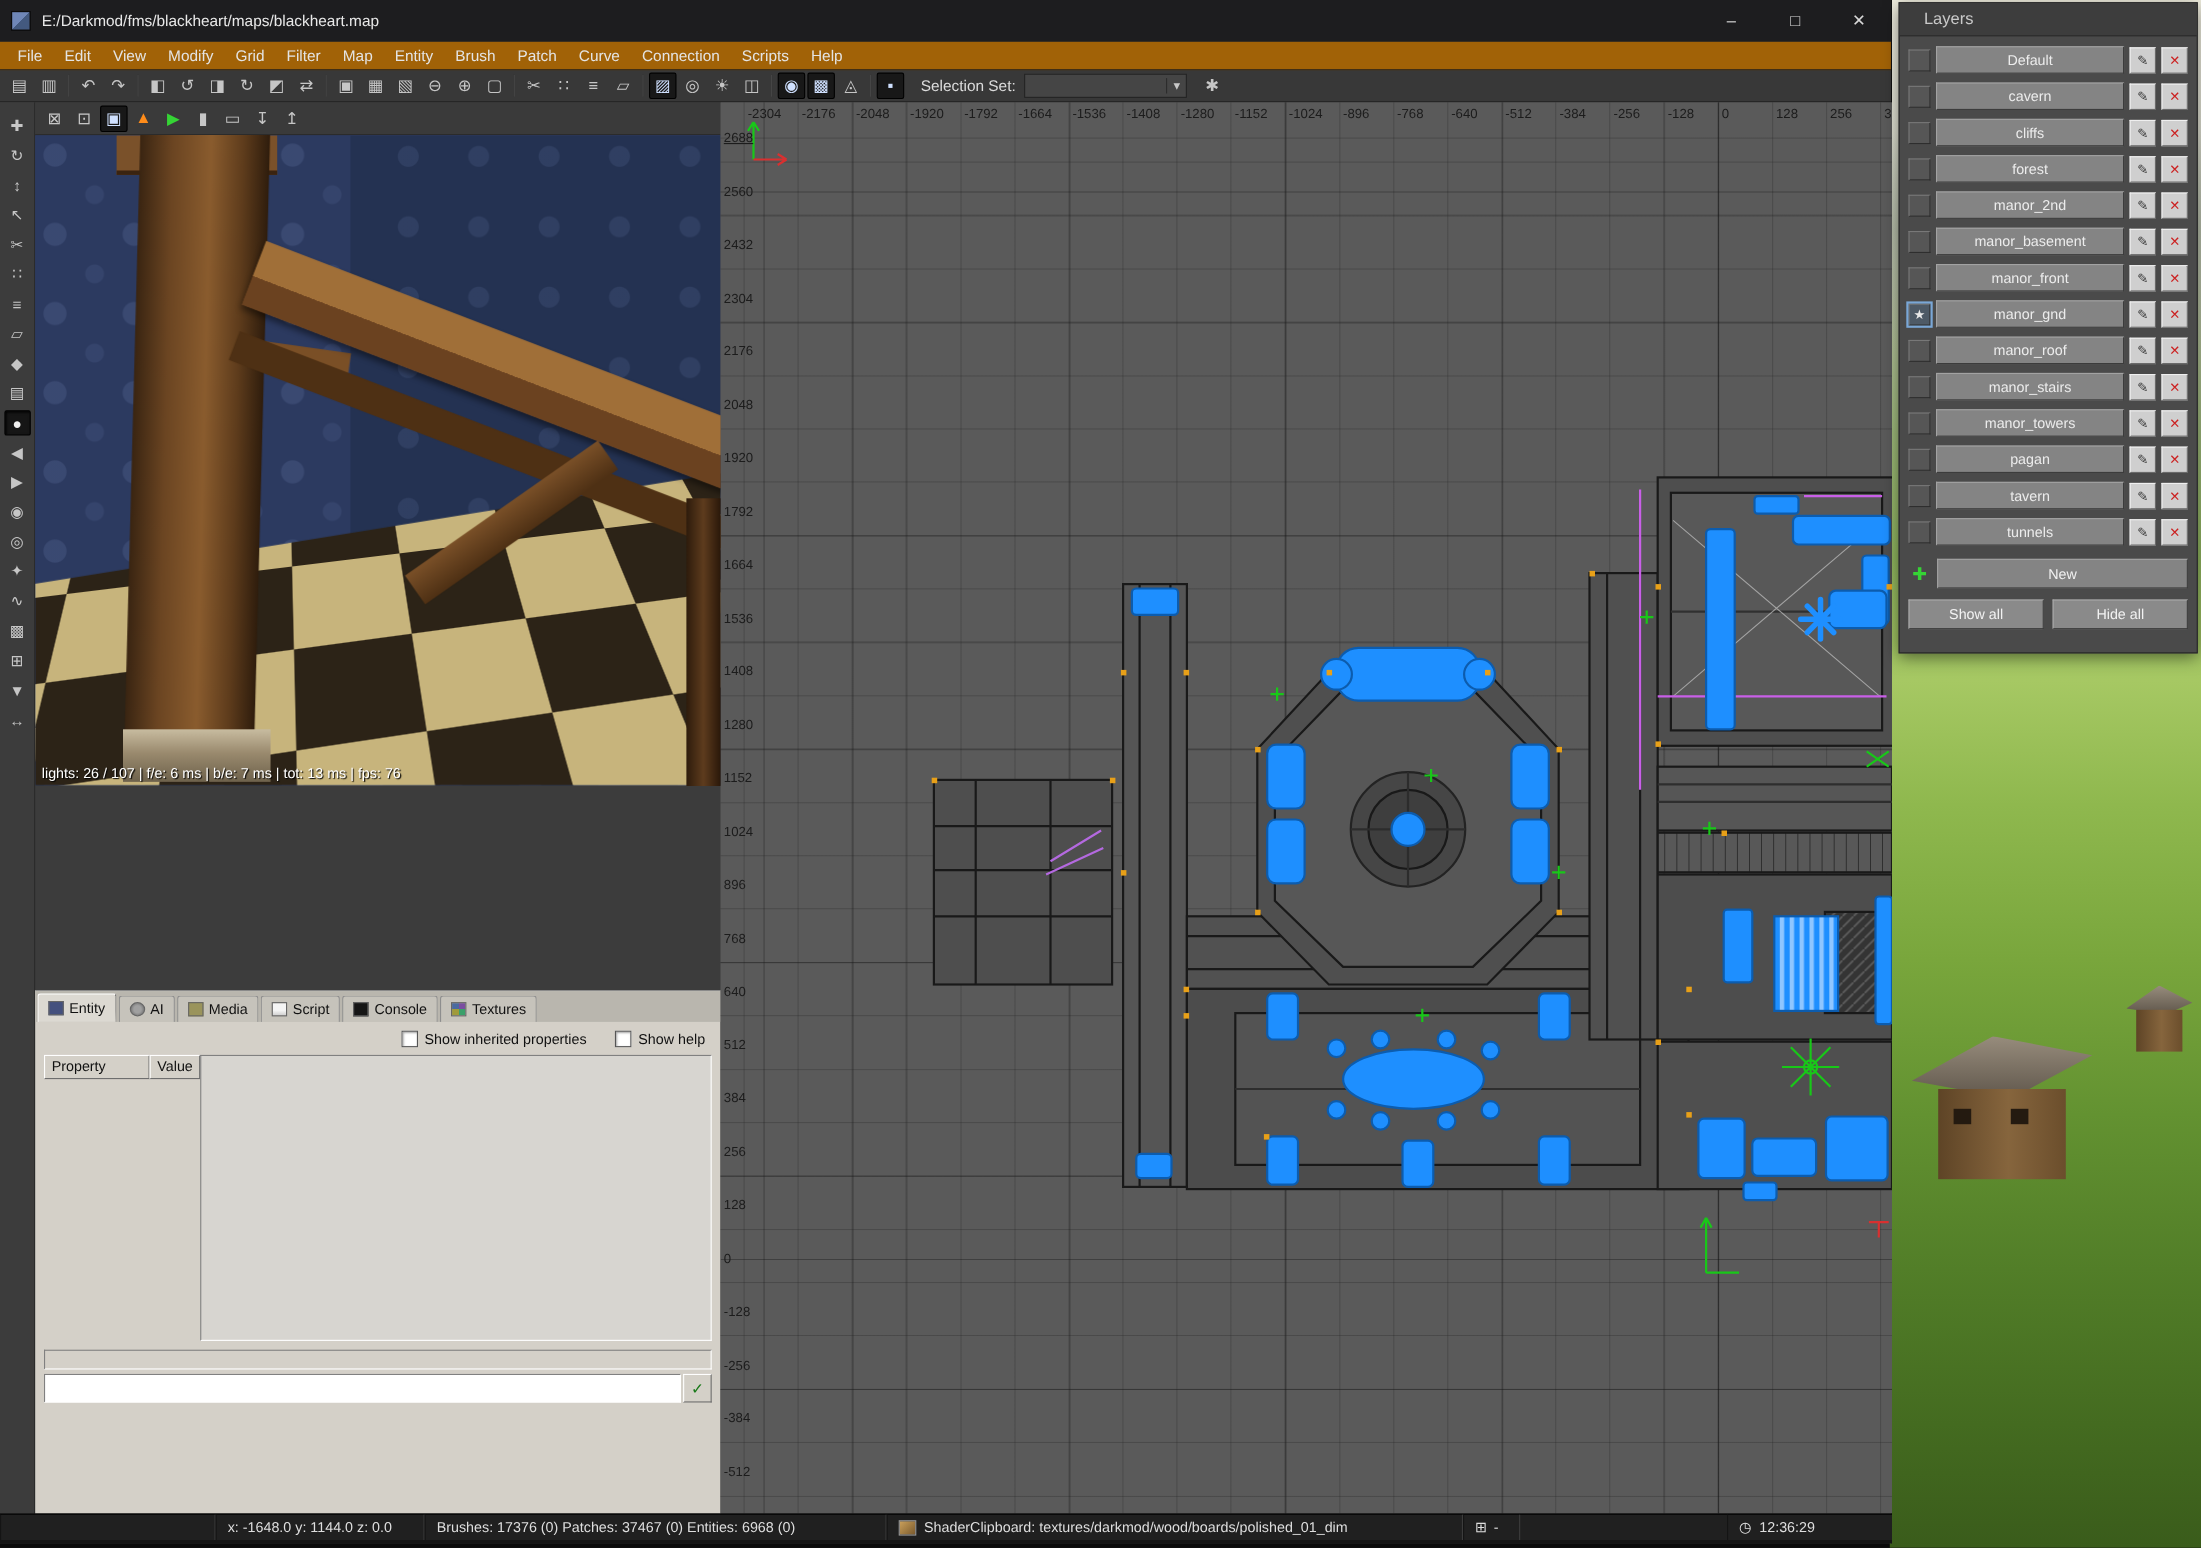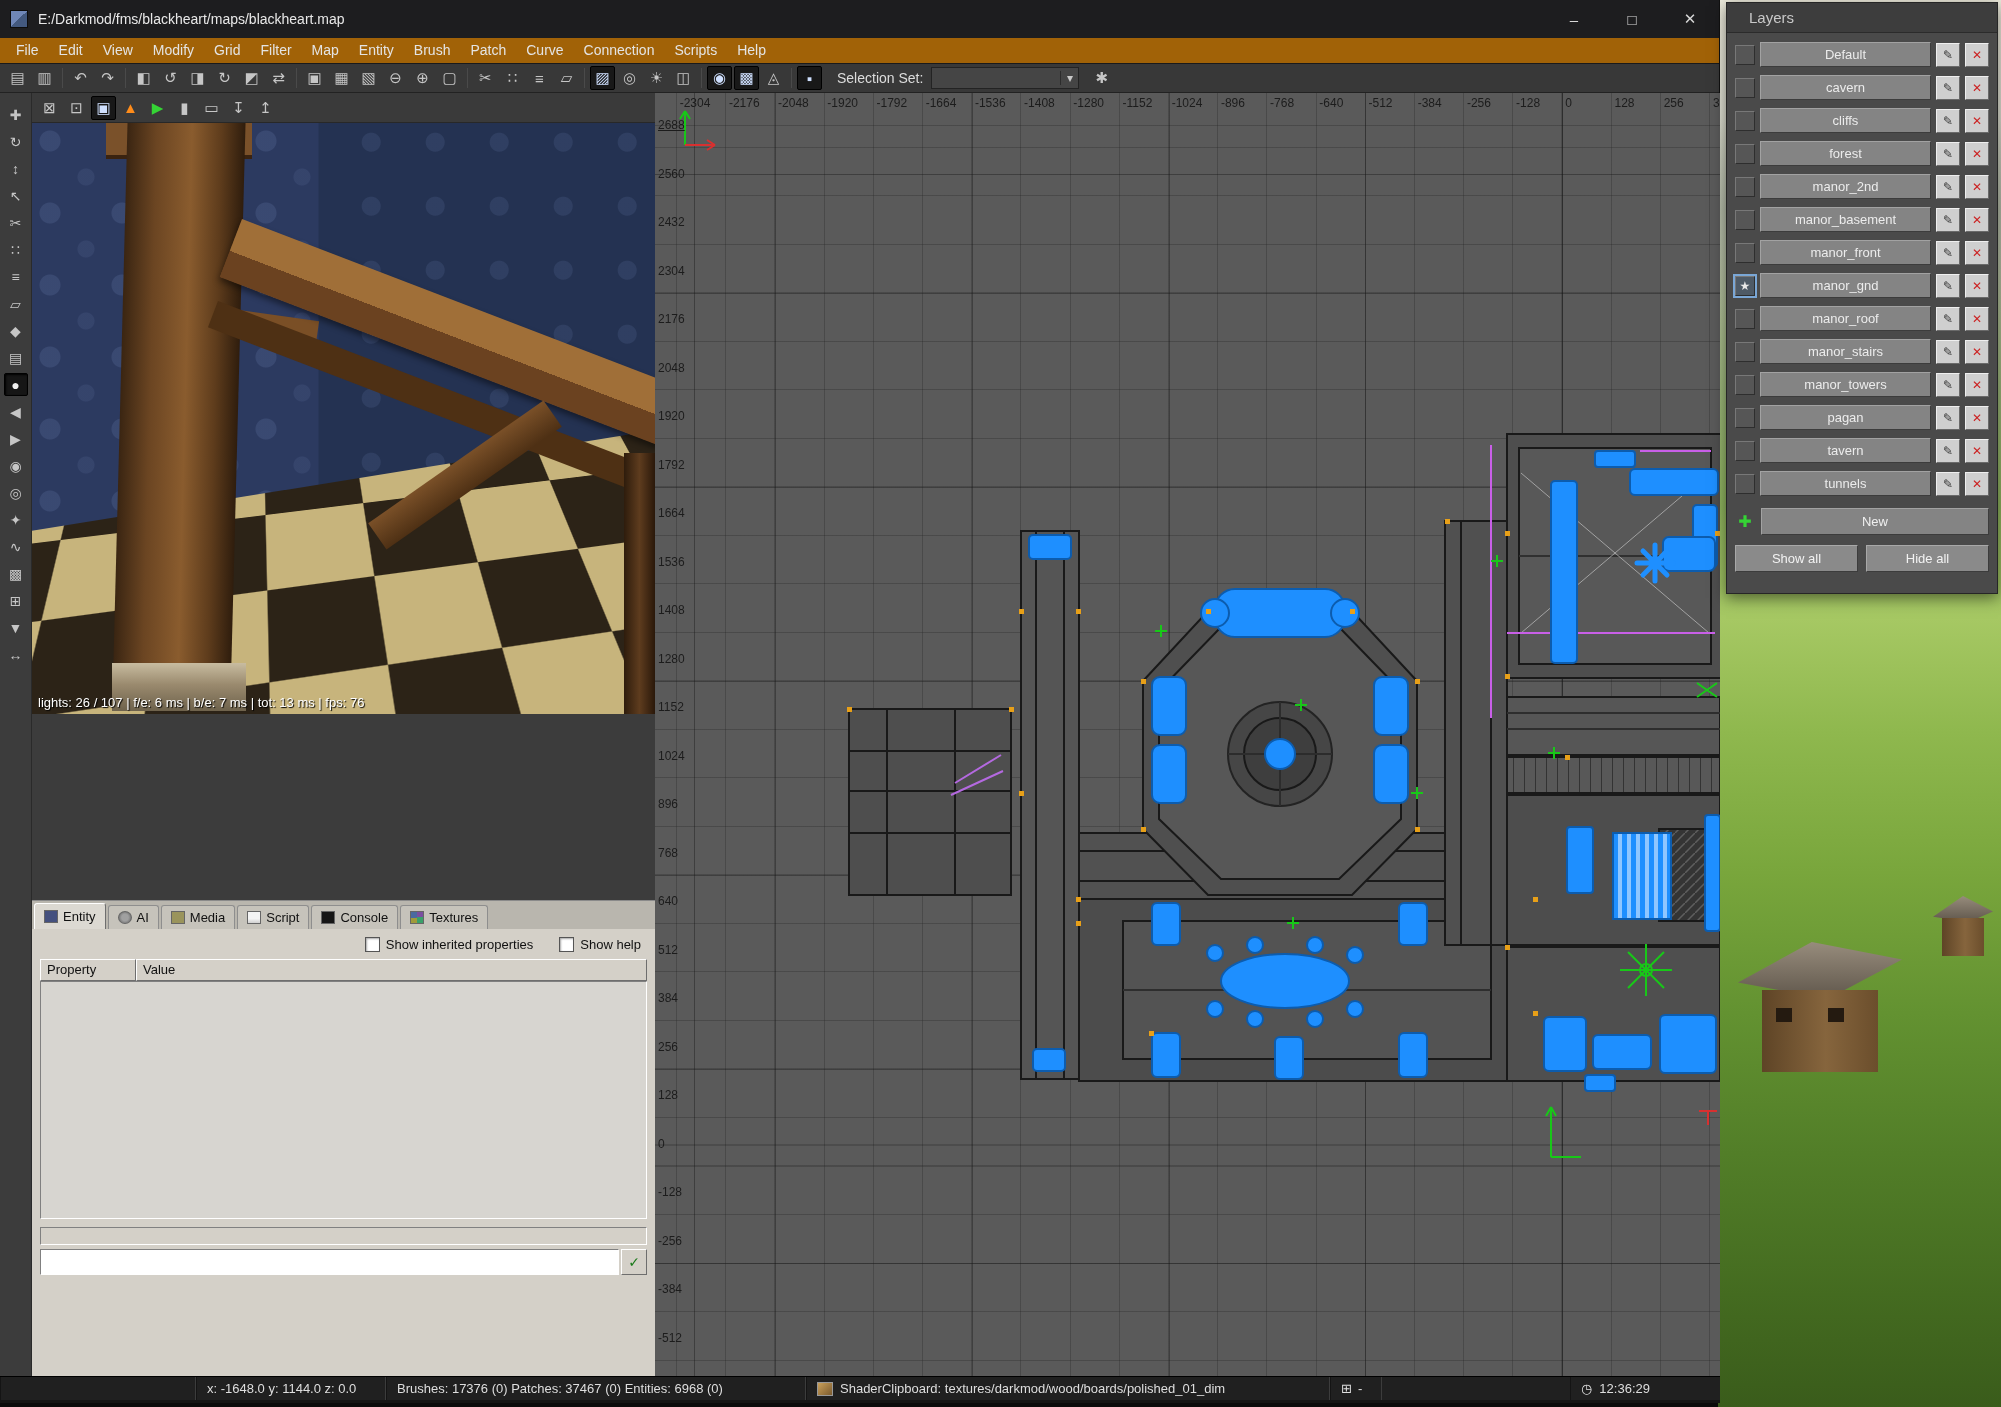--- a/index.html
+++ b/index.html
@@ -119,21 +119,21 @@
   [data-name="entity-tab-icon"]{background:#44507e;}
   [data-name="ai-tab-icon"]{background:radial-gradient(circle,#a0a0a0 40%,#5e5e5e);border-radius:50%;}
   [data-name="media-tab-icon"]{background:#9a945c;}
   [data-name="script-tab-icon"]{background:linear-gradient(#f4f4f4 60%,#d0d0d0);}
   [data-name="console-tab-icon"]{background:#161616;}
   [data-name="textures-tab-icon"]{background:conic-gradient(#7a4ea0 0 25%,#3aa06a 0 50%,#a09a3a 0 75%,#4a6aa0 0);}
   .chk-row{height:30px;display:flex;align-items:center;justify-content:flex-end;gap:26px;padding-right:14px;}
   .chk{display:flex;align-items:center;gap:6px;justify-content:space-between;}
   .chk .box{width:15px;height:15px;background:#fff;border:1px solid #555;
     box-shadow:inset 1px 1px 2px rgba(0,0,0,.35);}
-  .prop-table{margin:0 8px;display:flex;flex-direction:column;height:260px;}
+  .prop-table{margin:0 8px;display:flex;flex-direction:row;height:260px;}
   .prop-head{display:flex;height:22px;}
   .ph-cell{background:#d4d0c8;border:1px solid;border-color:#fff #6e6e6e #6e6e6e #fff;
     padding:2px 6px;font-size:13px;}
   .ph-cell.c1{width:96px;}
   .ph-cell.c2{flex:1;}
   .prop-body{flex:1;background:#d7d5d0;border:1px solid;border-color:#808080 #fff #fff #808080;}
   .thin-strip{margin:8px 8px 0 8px;height:18px;background:#d4d0c8;border:1px solid;
     border-color:#808080 #fff #fff #808080;}
   .combo-row{margin:4px 8px 0 8px;height:26px;display:flex;}
   .val-input{flex:1;background:#fff;border:1px solid;border-color:#808080 #fff #fff #808080;

